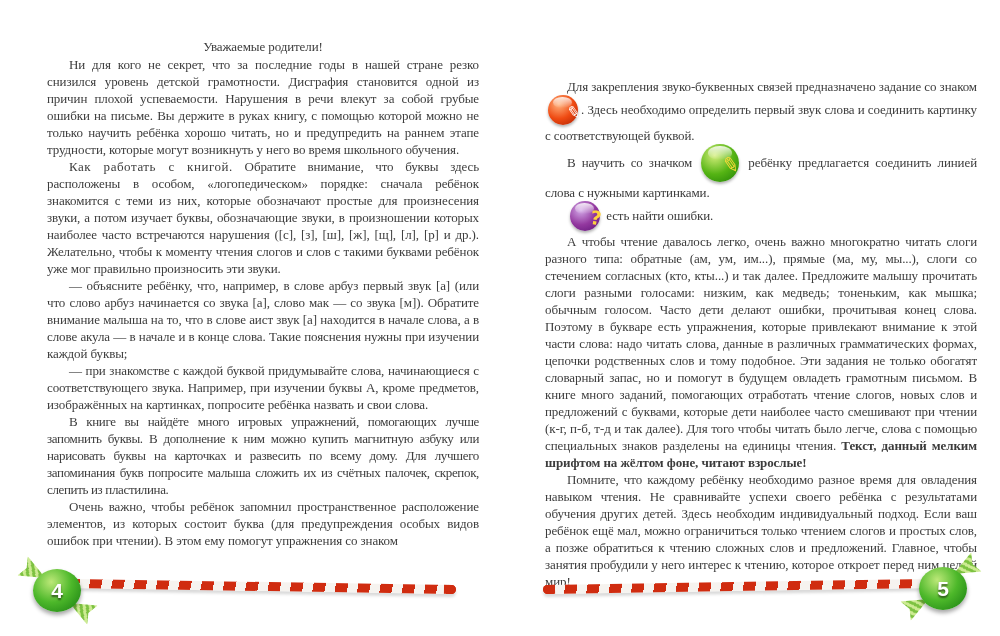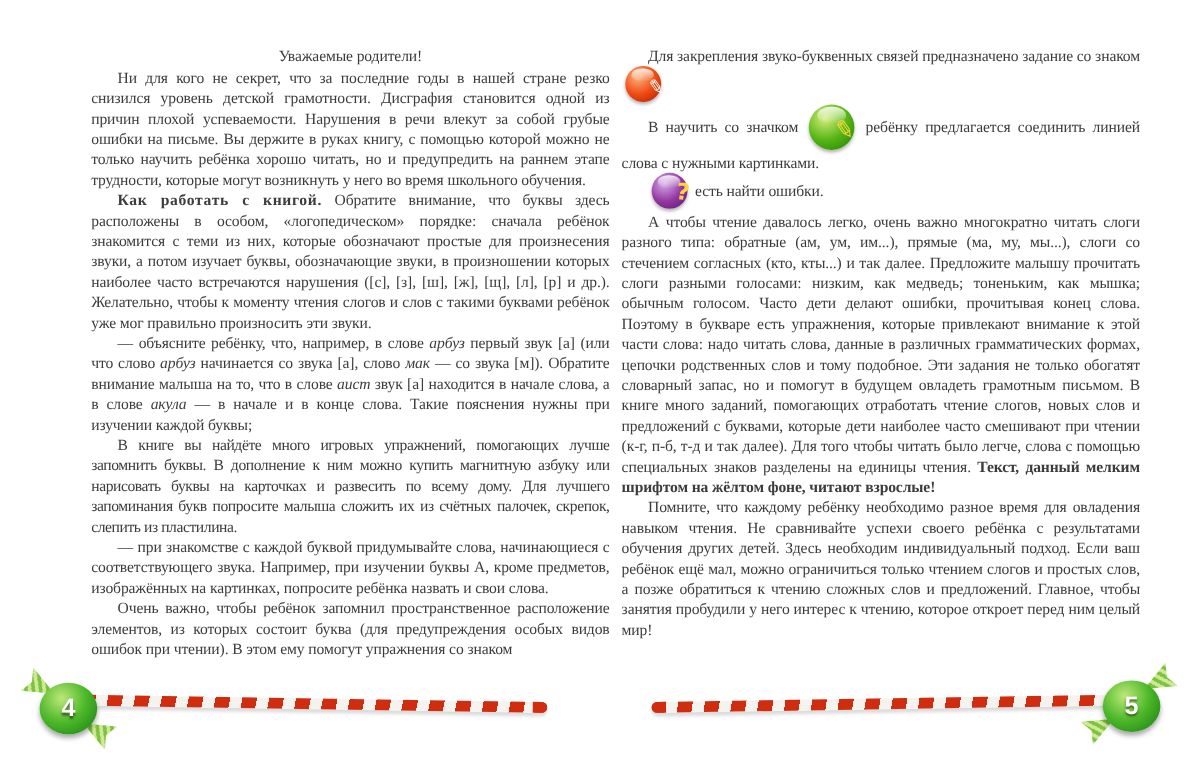--- a/index.html
+++ b/index.html
@@ -4,33 +4,33 @@
 <style>
   html,body { margin:0; padding:0; }
   body {
     width:1000px; height:636px; position:relative; overflow:hidden;
     background:#ffffff; color:#3c3c3c;
     font-family:"Liberation Serif", serif;
   }
   .page {
     position:absolute; top:38px; height:525px; overflow:hidden;
   }
-  .page-left  { left:47px;  width:432px;margin-left:29px; }
-  .page-right { left:518px; width:432px; }
+  .page-left  { left:47px;  width:432px; }
+  .page-right { left:545px; width:432px;margin-top:40px; }
 
   p.para {
     margin:0; text-align:justify; text-indent:22px;
     font-size:13px; line-height:17px; letter-spacing:-0.1px;
     hyphens:auto; -webkit-hyphens:auto;
   }
   p.para.title { text-align:center; text-indent:0; margin-bottom:1px; }
   p.para.condensed { letter-spacing:-0.35px; }
   .b   { font-weight:bold; }
-  .bsp { font-weight:bold; letter-spacing:0.55px; }
-  .i   { font-style:italic; }
+  .bsp { font-weight:normal; letter-spacing:0.55px; }
+  .i   { }
 
   
   .inline-icon {
     display:inline-block; position:relative; border-radius:50%;
     vertical-align:middle; margin:0 3px 2px 3px;
     box-shadow:0 2px 3px rgba(0,0,0,.3);
   }
   .inline-icon::before {
     content:''; position:absolute; left:18%; top:6%; width:62%; height:36%;
     border-radius:50%;
@@ -92,26 +92,26 @@
   .candy-right .wing-b { right:-6px; top:-7px;  transform:rotate(152deg); }
 </style>
 </head>
 <body>
 
 <div class="page page-left" id="page-left-paragraphs">
     <p class="para title" lang="ru"><span>Уважаемые родители!</span></p>
     <p class="para" lang="ru"><span>Ни для кого не секрет, что за последние годы в нашей стране резко снизился уровень детской грамотности. Дисграфия становится одной из причин плохой успеваемости. Нарушения в речи влекут за собой грубые ошибки на письме. Вы держите в руках книгу, с помощью которой можно не только научить ребёнка хорошо читать, но и предупредить на раннем этапе трудности, которые могут возникнуть у него во время школьного обучения.</span></p>
     <p class="para" lang="ru"><span class="bsp">Как работать с книгой.</span><span> Обратите внимание, что буквы здесь расположены в особом, «логопедическом» порядке: сначала ребёнок знакомится с теми из них, которые обозначают простые для произнесения звуки, а потом изучает буквы, обозначающие звуки, в произношении которых наиболее часто встречаются нарушения ([с], [з], [ш], [ж], [щ], [л], [р] и др.). Желательно, чтобы к моменту чтения слогов и слов с такими буквами ребёнок уже мог правильно произносить эти звуки.</span></p>
     <p class="para" lang="ru"><span>— объясните ребёнку, что, например, в слове </span><span class="i">арбуз</span><span> первый звук [а] (или что слово </span><span class="i">арбуз</span><span> начинается со звука [а], слово </span><span class="i">мак</span><span> — со звука [м]). Обратите внимание малыша на то, что в слове </span><span class="i">аист</span><span> звук [а] находится в начале слова, а в слове </span><span class="i">акула</span><span> — в начале и в конце слова. Такие пояснения нужны при изучении каждой буквы;</span></p>
+    <p class="para" lang="ru"><span>— при знакомстве с каждой буквой придумывайте слова, начинающиеся с соответствующего звука. Например, при изучении буквы А, кроме предметов, изображённых на картинках, попросите ребёнка назвать и свои слова.</span></p>
     <p class="para condensed" lang="ru"><span>В книге вы найдёте много игровых упражнений, помогающих лучше запомнить буквы. В дополнение к ним можно купить магнитную азбуку или нарисовать буквы на карточках и развесить по всему дому. Для лучшего запоминания букв попросите малыша сложить их из счётных палочек, скрепок, слепить из пластилина.</span></p>
-    <p class="para" lang="ru"><span>— при знакомстве с каждой буквой придумывайте слова, начинающиеся с соответствующего звука. Например, при изучении буквы А, кроме предметов, изображённых на картинках, попросите ребёнка назвать и свои слова.</span></p>
     <p class="para" lang="ru"><span>Очень важно, чтобы ребёнок запомнил пространственное расположение элементов, из которых состоит буква (для предупреждения особых видов ошибок при чтении). В этом ему помогут упражнения со знаком </span></p>
   </div>
 <div class="page page-right" id="page-right-paragraphs">
-    <p class="para" lang="ru"><span>Для закрепления звуко-буквенных связей предназначено задание со знаком </span><span class="inline-icon icon-red_pencil"><span class="glyph">✎</span></span></p>
+    <p class="para" lang="ru"><span>Для закрепления звуко-буквенных связей предназначено задание со знаком </span><span class="inline-icon icon-red_pencil"><span class="glyph">✎</span></span><span>. Здесь необходимо определить первый звук слова и соединить картинку с соответствующей буквой.</span></p>
     <p class="para" lang="ru"><span>В научить со значком </span><span class="inline-icon icon-green_pencil"><span class="glyph">✎</span></span><span> ребёнку предлагается соединить линией слова с нужными картинками.</span></p>
     <p class="para" lang="ru"><span class="inline-icon icon-purple_question"><span class="glyph">?</span></span><span> есть найти ошибки.</span></p>
     <p class="para" lang="ru"><span>А чтобы чтение давалось легко, очень важно многократно читать слоги разного типа: обратные (ам, ум, им...), прямые (ма, му, мы...), слоги со стечением согласных (кто, кты...) и так далее. Предложите малышу прочитать слоги разными голосами: низким, как медведь; тоненьким, как мышка; обычным голосом. Часто дети делают ошибки, прочитывая конец слова. Поэтому в букваре есть упражнения, которые привлекают внимание к этой части слова: надо читать слова, данные в различных грамматических формах, цепочки родственных слов и тому подобное. Эти задания не только обогатят словарный запас, но и помогут в будущем овладеть грамотным письмом. В книге много заданий, помогающих отработать чтение слогов, новых слов и предложений с буквами, которые дети наиболее часто смешивают при чтении (к-г, п-б, т-д и так далее). Для того чтобы читать было легче, слова с помощью специальных знаков разделены на единицы чтения. </span><span class="b">Текст, данный мелким шрифтом на жёлтом фоне, читают взрослые!</span></p>
     <p class="para" lang="ru"><span>Помните, что каждому ребёнку необходимо разное время для овладения навыком чтения. Не сравнивайте успехи своего ребёнка с результатами обучения других детей. Здесь необходим индивидуальный подход. Если ваш ребёнок ещё мал, можно ограничиться только чтением слогов и простых слов, а позже обратиться к чтению сложных слов и предложений. Главное, чтобы занятия пробудили у него интерес к чтению, которое откроет перед ним целый мир!</span></p>
   </div>
 
 <div class="cane cane-left"></div>
 <div class="cane cane-right"></div>
 
 <div class="candy candy-left">

